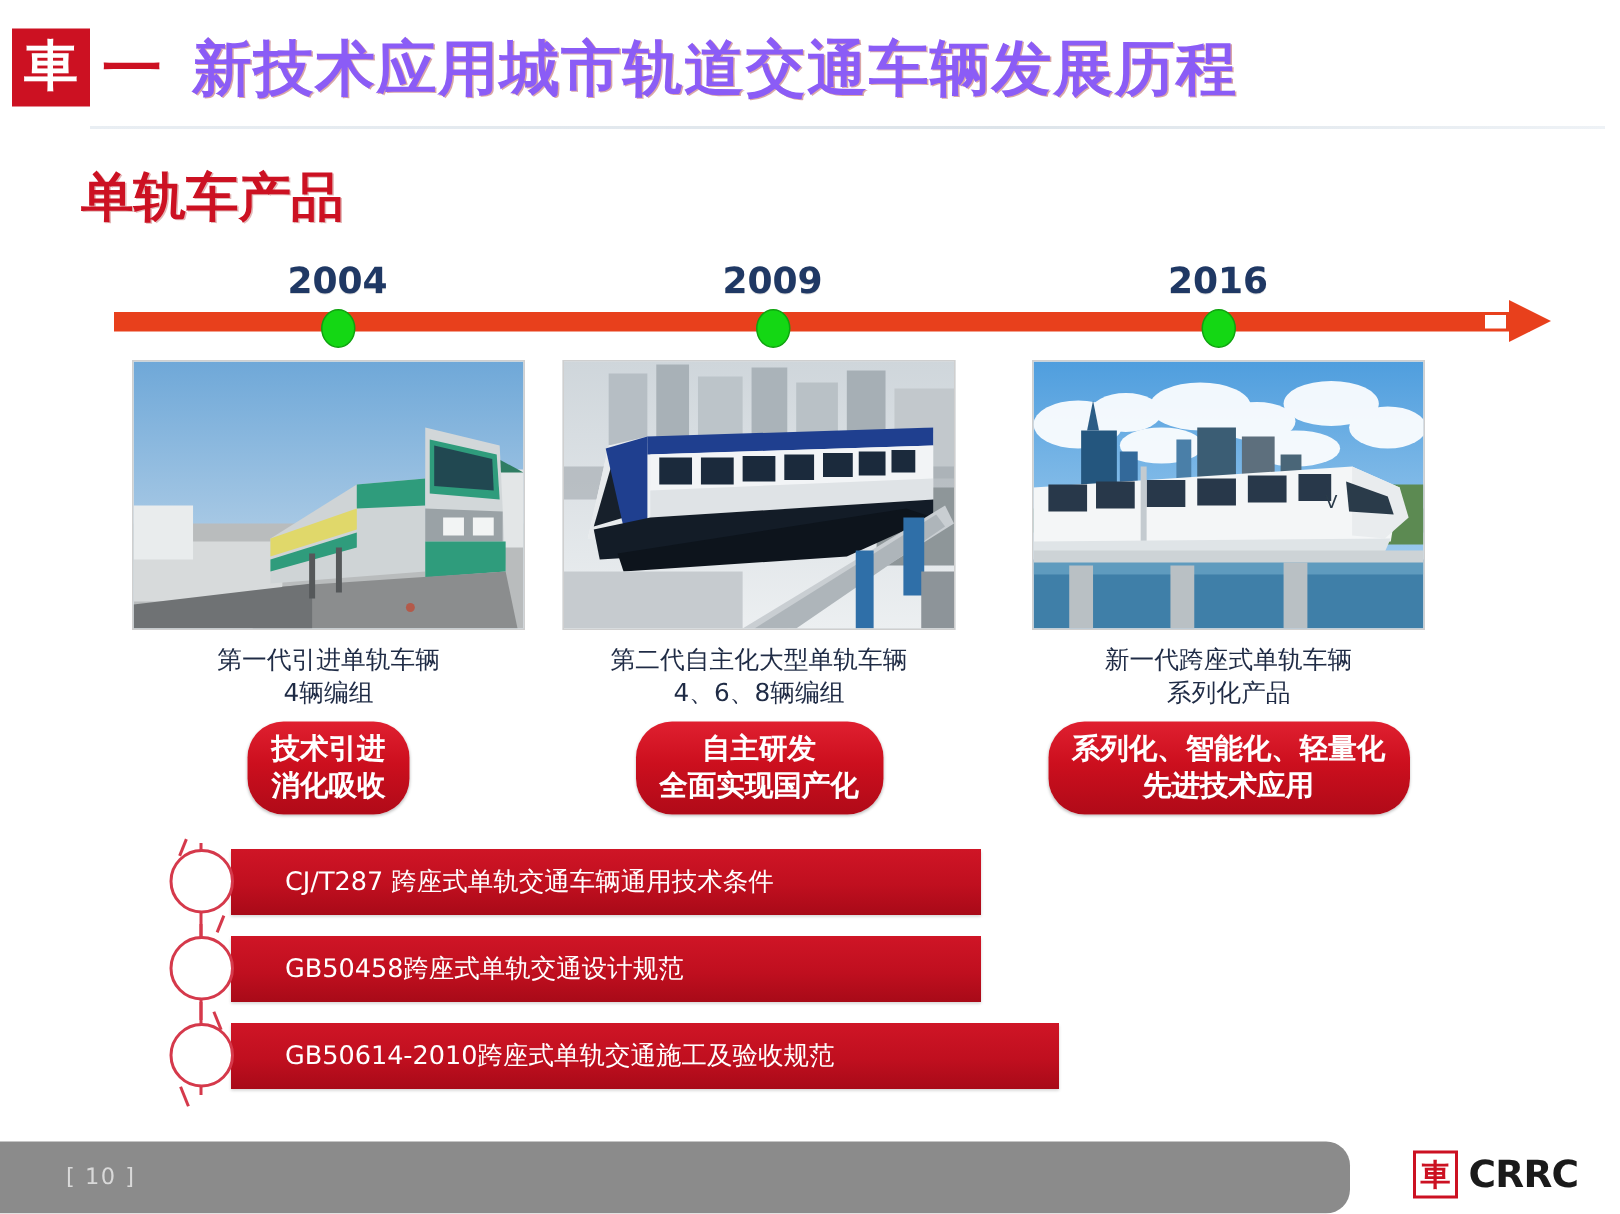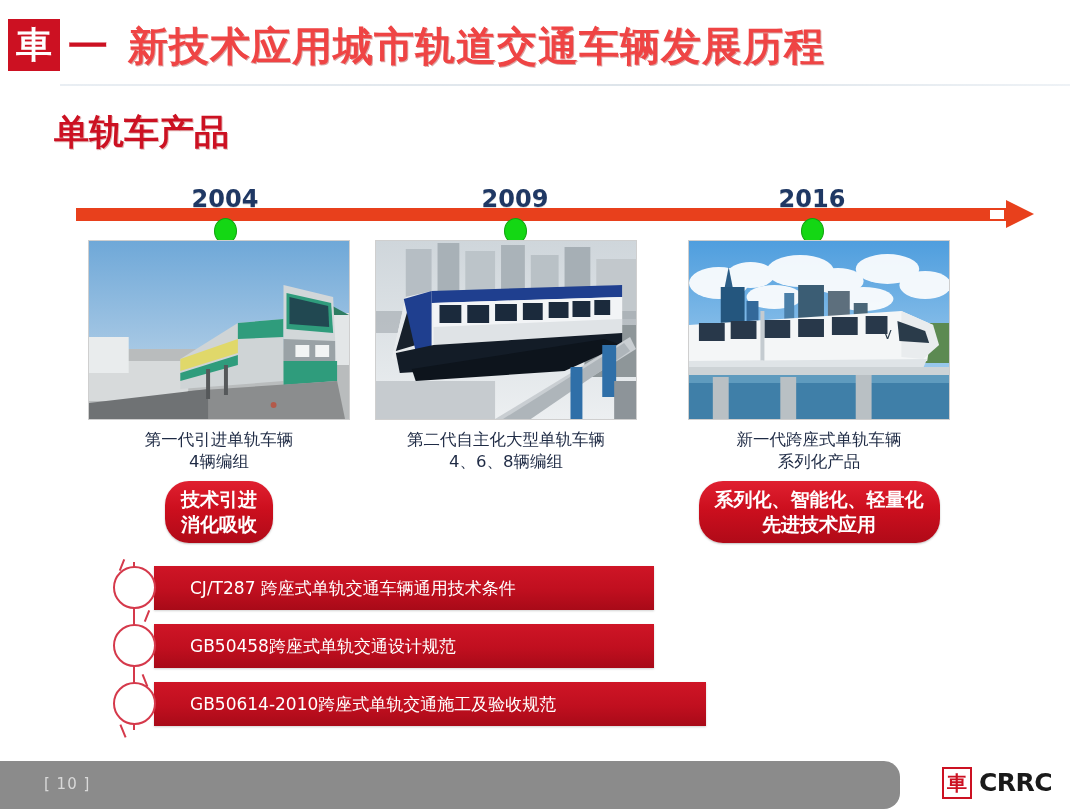--- a/index.html
+++ b/index.html
@@ -20,21 +20,21 @@
     color:#ffffff;font-size:36px;line-height:36px;font-weight:700;
     font-family:"DejaVu Sans","Liberation Sans",sans-serif;
   }
   .section-num{
     position:absolute;left:68px;top:26px;
     font-size:40px;font-weight:700;color:#cc1122;line-height:40px;
   }
   .header-title{
     position:absolute;left:128px;top:20px;
     font-size:40px;font-weight:700;line-height:52px;
-    color:#ef4444;letter-spacing:1px;
+    color:#8b5cf6;letter-spacing:1px;
     text-shadow:1px 1px 0 rgba(150,0,0,.35);
   }
   .header-rule{
     position:absolute;left:60px;top:84px;width:1010px;height:2px;
     background:linear-gradient(to right,#e9eef3,#dde4ea 60%,#eef2f6);
   }
 
   
   .subtitle{
     position:absolute;left:54px;top:112px;
@@ -50,21 +50,21 @@
   }
   .tl-arrow{
     position:absolute;left:1006px;top:30px;width:0;height:0;
     border-top:14px solid transparent;border-bottom:14px solid transparent;
     border-left:28px solid #e8401c;
   }
   .tl-notch{
     position:absolute;left:990px;top:40px;width:14px;height:9px;
     background:#ffffff;
   }
-  .tl-node{position:absolute;top:16px;}
+  .tl-node{position:absolute;top:4px;}
   .tl-year{
     font-size:24px;font-weight:700;color:#1f3864;
     text-align:center;line-height:26px;white-space:nowrap;
     text-shadow:0 1px 0 rgba(0,0,0,.15);
   }
   .tl-dot{
     width:21px;height:24px;border-radius:50%;
     background:#14d714;border:1px solid #0fa20f;
     margin:6px auto 0 auto;
   }
@@ -258,20 +258,24 @@
         <path d="M128 178 L250 102 L256 110 L156 178 Z" fill="#aeb5ba"></path>
         <rect x="228" y="104" width="14" height="52" fill="#2f6fa8"></rect>
         <rect x="196" y="126" width="12" height="52" fill="#2f6fa8"></rect>
         <rect x="0" y="140" width="120" height="38" fill="#c6cbcf"></rect>
         <rect x="240" y="140" width="22" height="38" fill="#8d9499"></rect>
       </svg>
     </div>
     <div class="caption">
       <div>第二代自主化大型单轨车辆</div>
       <div>4、6、8辆编组</div>
+    </div>
+    <div class="badge">
+      <div>自主研发</div>
+      <div>全面实现国产化</div>
     </div>
   </div>
 
   <div class="card" style="left:688px;width:262px;">
     <div class="photo">
       <svg viewBox="0 0 262 178" preserveAspectRatio="none">
         <defs>
           <linearGradient id="sky3" x1="0" y1="0" x2="0" y2="1">
             <stop offset="0" stop-color="#4f9ede"></stop>
               <stop offset="1" stop-color="#b7d9f2"></stop>

